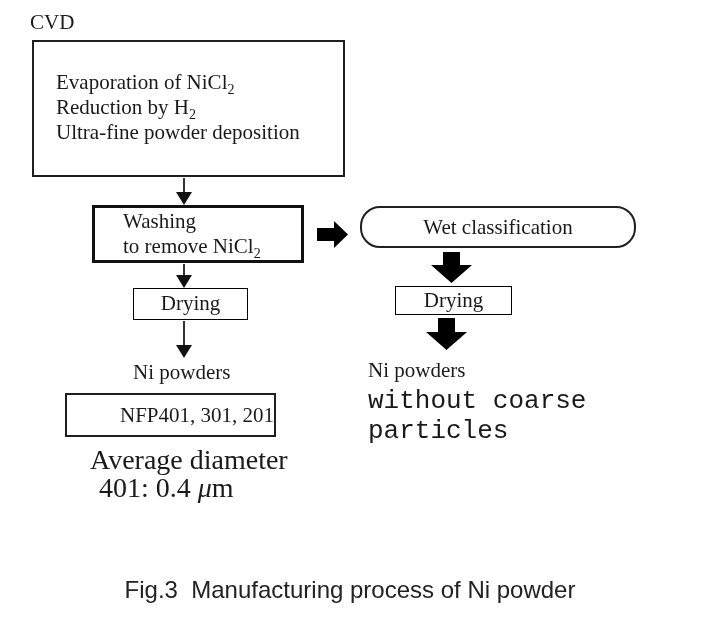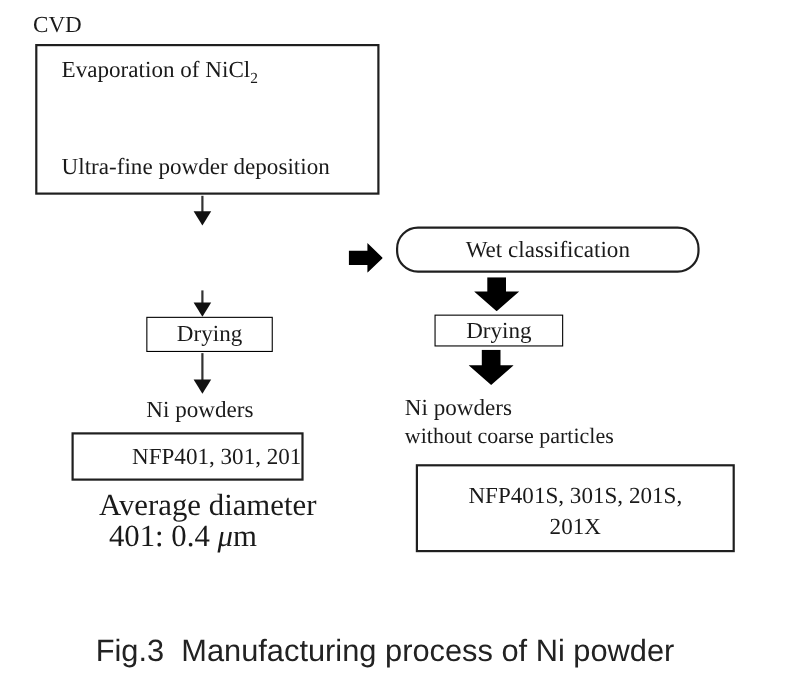--- a/index.html
+++ b/index.html
@@ -15,21 +15,21 @@
   .abs { position: absolute; }
   .box { position: absolute; background: #ffffff; box-sizing: border-box; font-size: 21px; }
   .b-med  { border: 2px solid #1f1f1f; }
   .b-thick{ border: 3px solid #111111; }
   .b-thin { border: 1px solid #000000; }
 
   
   #cvd-label { left: 30px; top: 10px; font-size: 21px; }
 
   #box-cvd { left: 32px; top: 40px; width: 313px; height: 137px;
-             display: flex; flex-direction: column; justify-content: space-between;
+             display: flex; flex-direction: column; justify-content: center;
              padding: 9px 4px 11px 22px; }
 
   #box-washing { left: 92px; top: 205px; width: 212px; height: 58px;
                  display: flex; flex-direction: column; justify-content: center;
                  padding-left: 28px; line-height: 25px; }
 
   #box-drying-left { left: 133px; top: 288px; width: 115px; height: 32px;
                      text-align: center; line-height: 29px; }
 
   #ni-powders-left { left: 133px; top: 360px; font-size: 21px; }
@@ -41,28 +41,28 @@
   #avg-diameter .row { margin-left: 9px; }
 
   
   #box-wet { left: 360px; top: 206px; width: 276px; height: 42px;
              text-align: center; line-height: 39px; border-radius: 20px; }
 
   #box-drying-right { left: 395px; top: 286px; width: 117px; height: 29px;
                       text-align: center; line-height: 26px; }
 
   #ni-powders-right { left: 368px; top: 358px; font-size: 21px; }
-  #without-coarse   { left: 368px; top: 386px; font-size: 20px; }
+  #without-coarse   { left: 368px; top: 386px; font-size: 26px; font-family: Liberation Mono, monospace; }
 
   #box-nfps { left: 378px; top: 422px; width: 290px; height: 80px;
               text-align: center; padding-top: 12px; line-height: 28px; }
 
   
   #caption { left: 0px; top: 576px; width: 700px; text-align: center;
-             font-family: "Liberation Sans", sans-serif; font-size: 28px;
+             font-family: "Liberation Sans", sans-serif; font-size: 24px;
              white-space: pre; color: #222222; }
 
   
   .vline { position: absolute; width: 2px; background: #333333; }
   .vhead { position: absolute; width: 0; height: 0;
            border-left: 8px solid transparent; border-right: 8px solid transparent;
            border-top: 13px solid #111111; }
 
   #arrow1-line { left: 183px; top: 178px; height: 15px; }
   #arrow1-head { left: 176px; top: 192px; }
@@ -83,26 +83,31 @@
 </style>
 </head>
 <body>
 
 <div id="canvas">
 
   <div class="abs" id="cvd-label">CVD</div>
 
   <div class="box b-med" id="box-cvd">
     <div><span>Evaporation of NiCl</span><sub>2</sub></div>
+    <div><span>Reduction by H</span><sub>2</sub></div>
     <div><span>Ultra-fine powder deposition</span><sub></sub></div>
   </div>
 
   <div class="vline" id="arrow1-line"></div>
   <div class="vhead" id="arrow1-head"></div>
 
+  <div class="box b-thick" id="box-washing">
+    <div><span>Washing</span><sub></sub></div>
+    <div><span>to remove NiCl</span><sub>2</sub></div>
+  </div>
 
   <div class="blockarrow" id="block-arrow-right">
     <svg width="31" height="27" viewBox="0 0 31 27">
         <polygon points="0,7 17,7 17,0 31,13.5 17,27 17,20 0,20"></polygon>
       </svg>
   </div>
 
   <div class="box b-med" id="box-wet">
     <span>Wet classification</span>
   </div>
@@ -140,20 +145,16 @@
   </div>
 
   <div class="abs" id="avg-diameter">
     <div>Average diameter</div>
     <div class="row"><span>401: 0.4 </span><span class="mu">μ</span><span>m</span></div>
   </div>
 
   <div class="abs" id="ni-powders-right">Ni powders</div>
   <div class="abs" id="without-coarse">without coarse particles</div>
 
-  <div class="box b-med" id="box-nfps">
-    <div>NFP401S, 301S, 201S,</div>
-    <div>201X</div>
-  </div>
 
   <div class="abs" id="caption">Fig.3  Manufacturing process of Ni powder</div>
 
 </div>
 
 </body></html>

